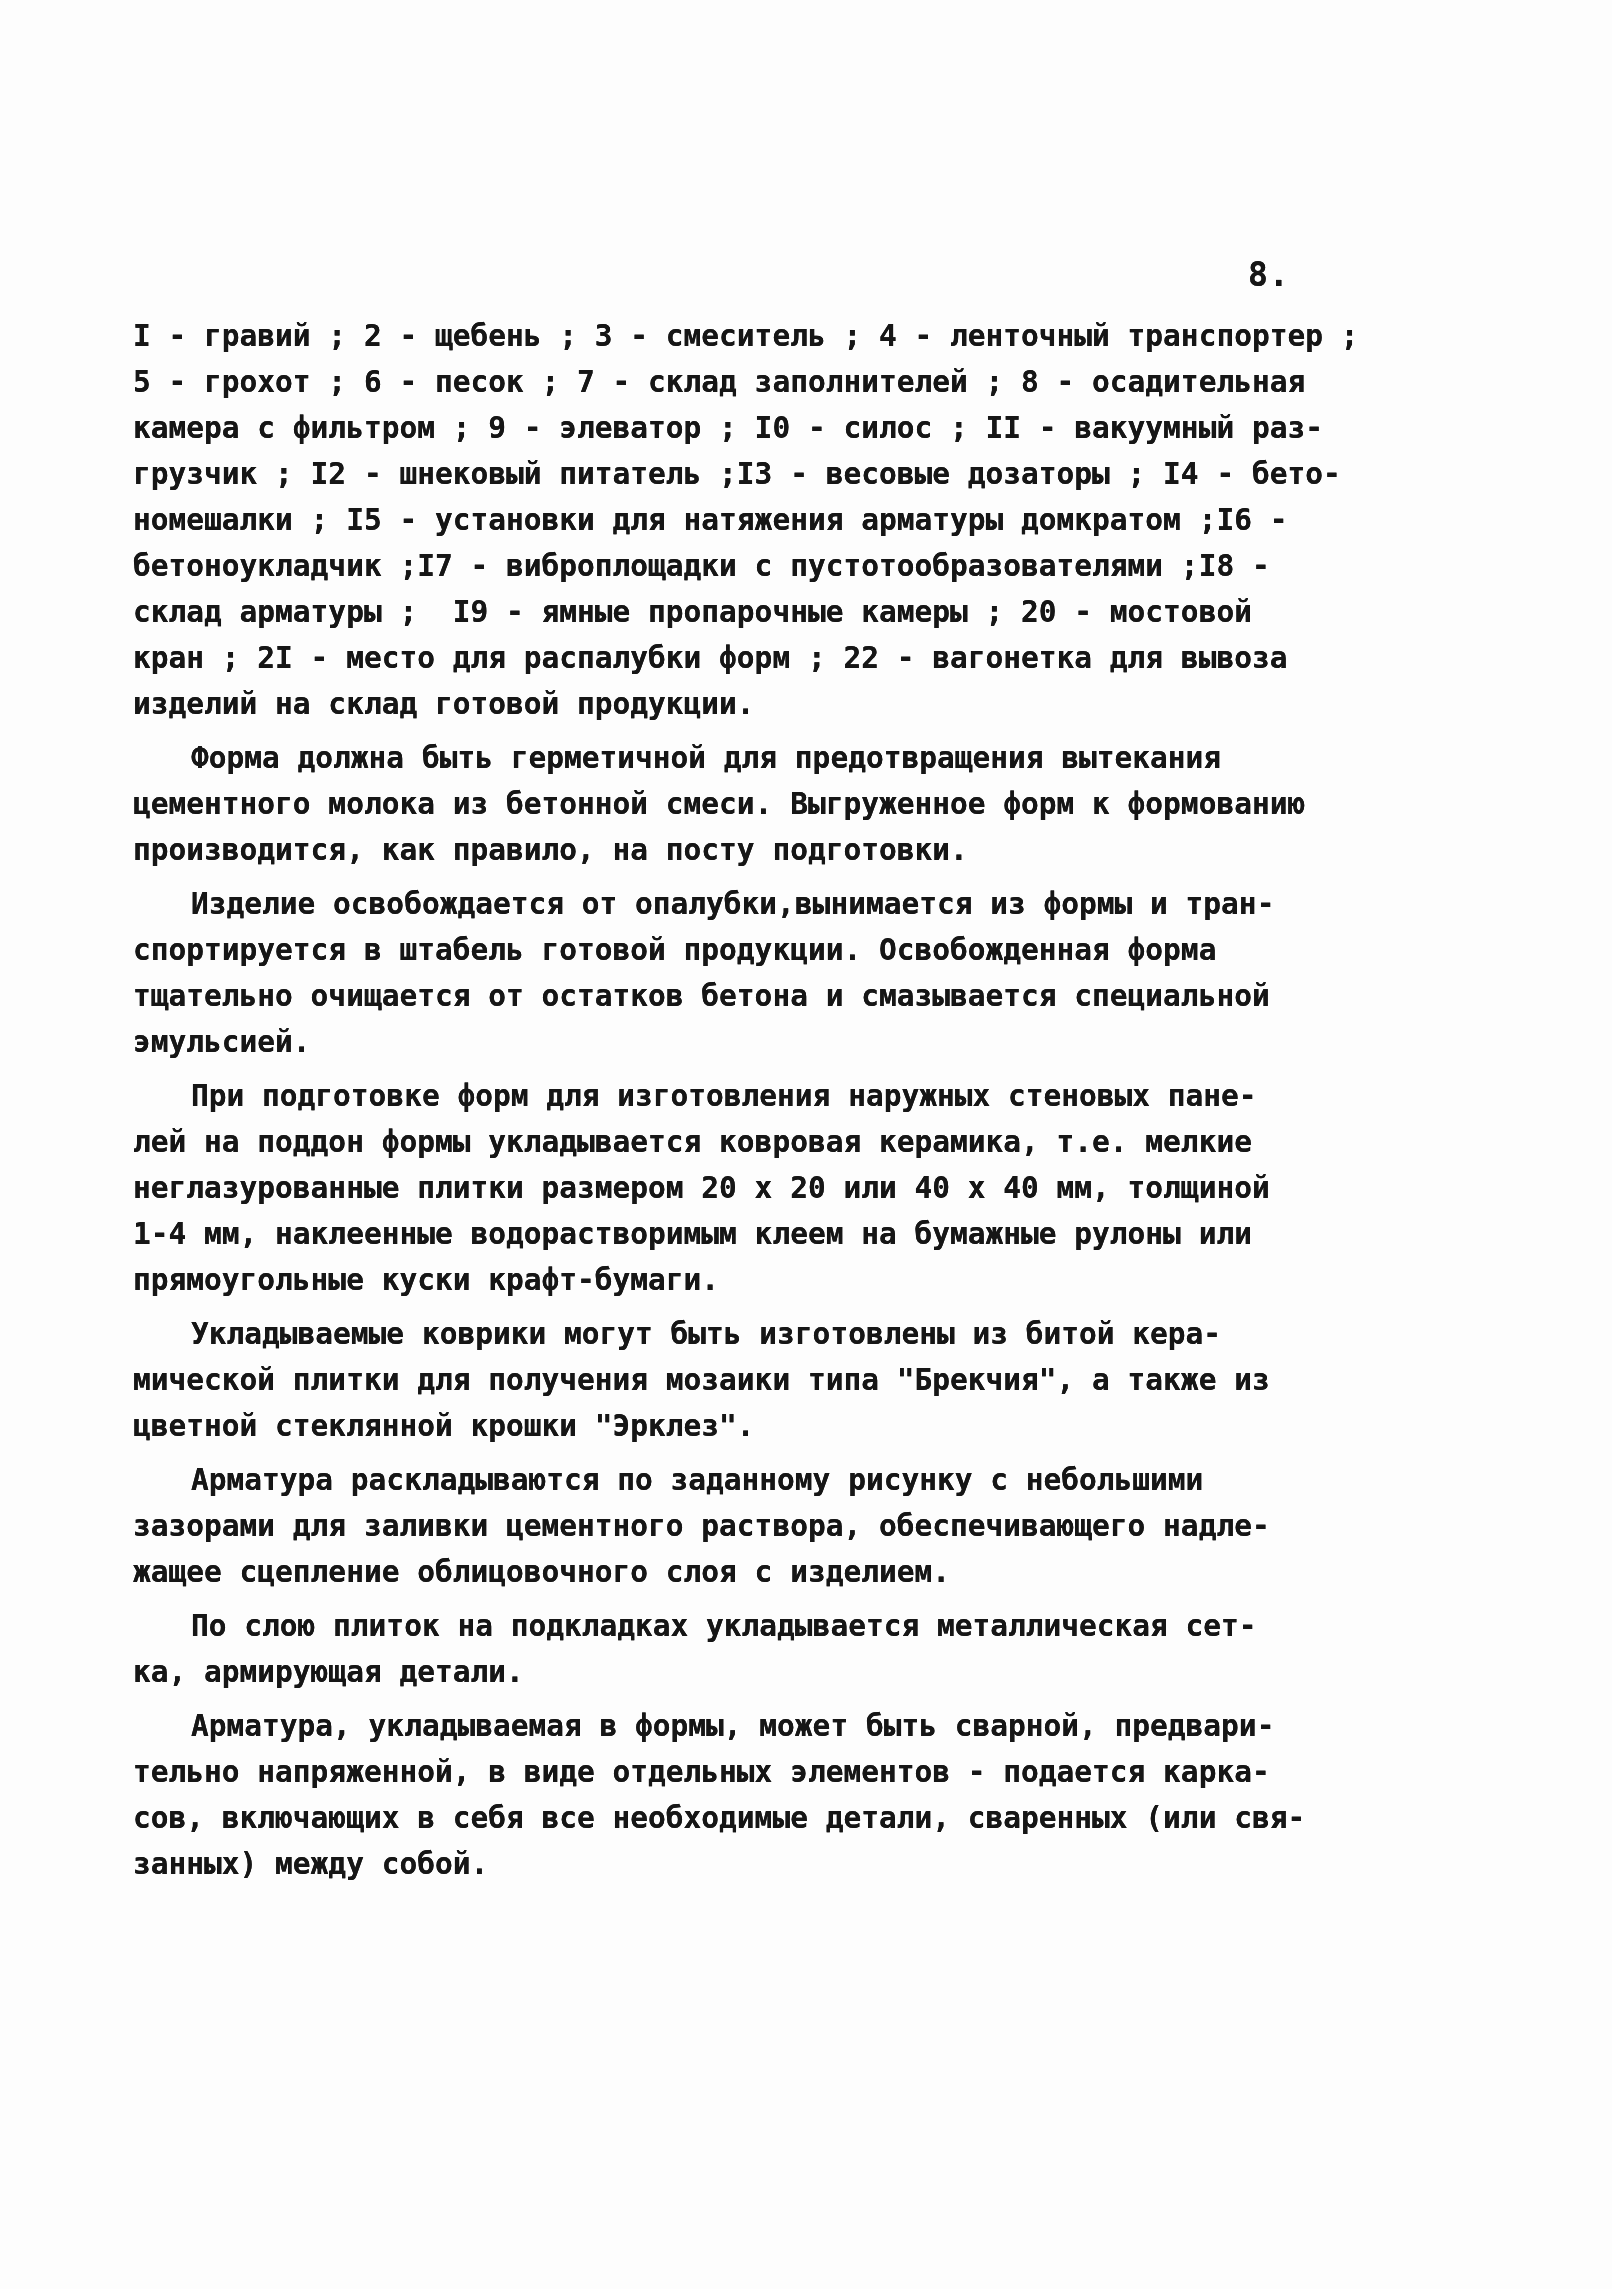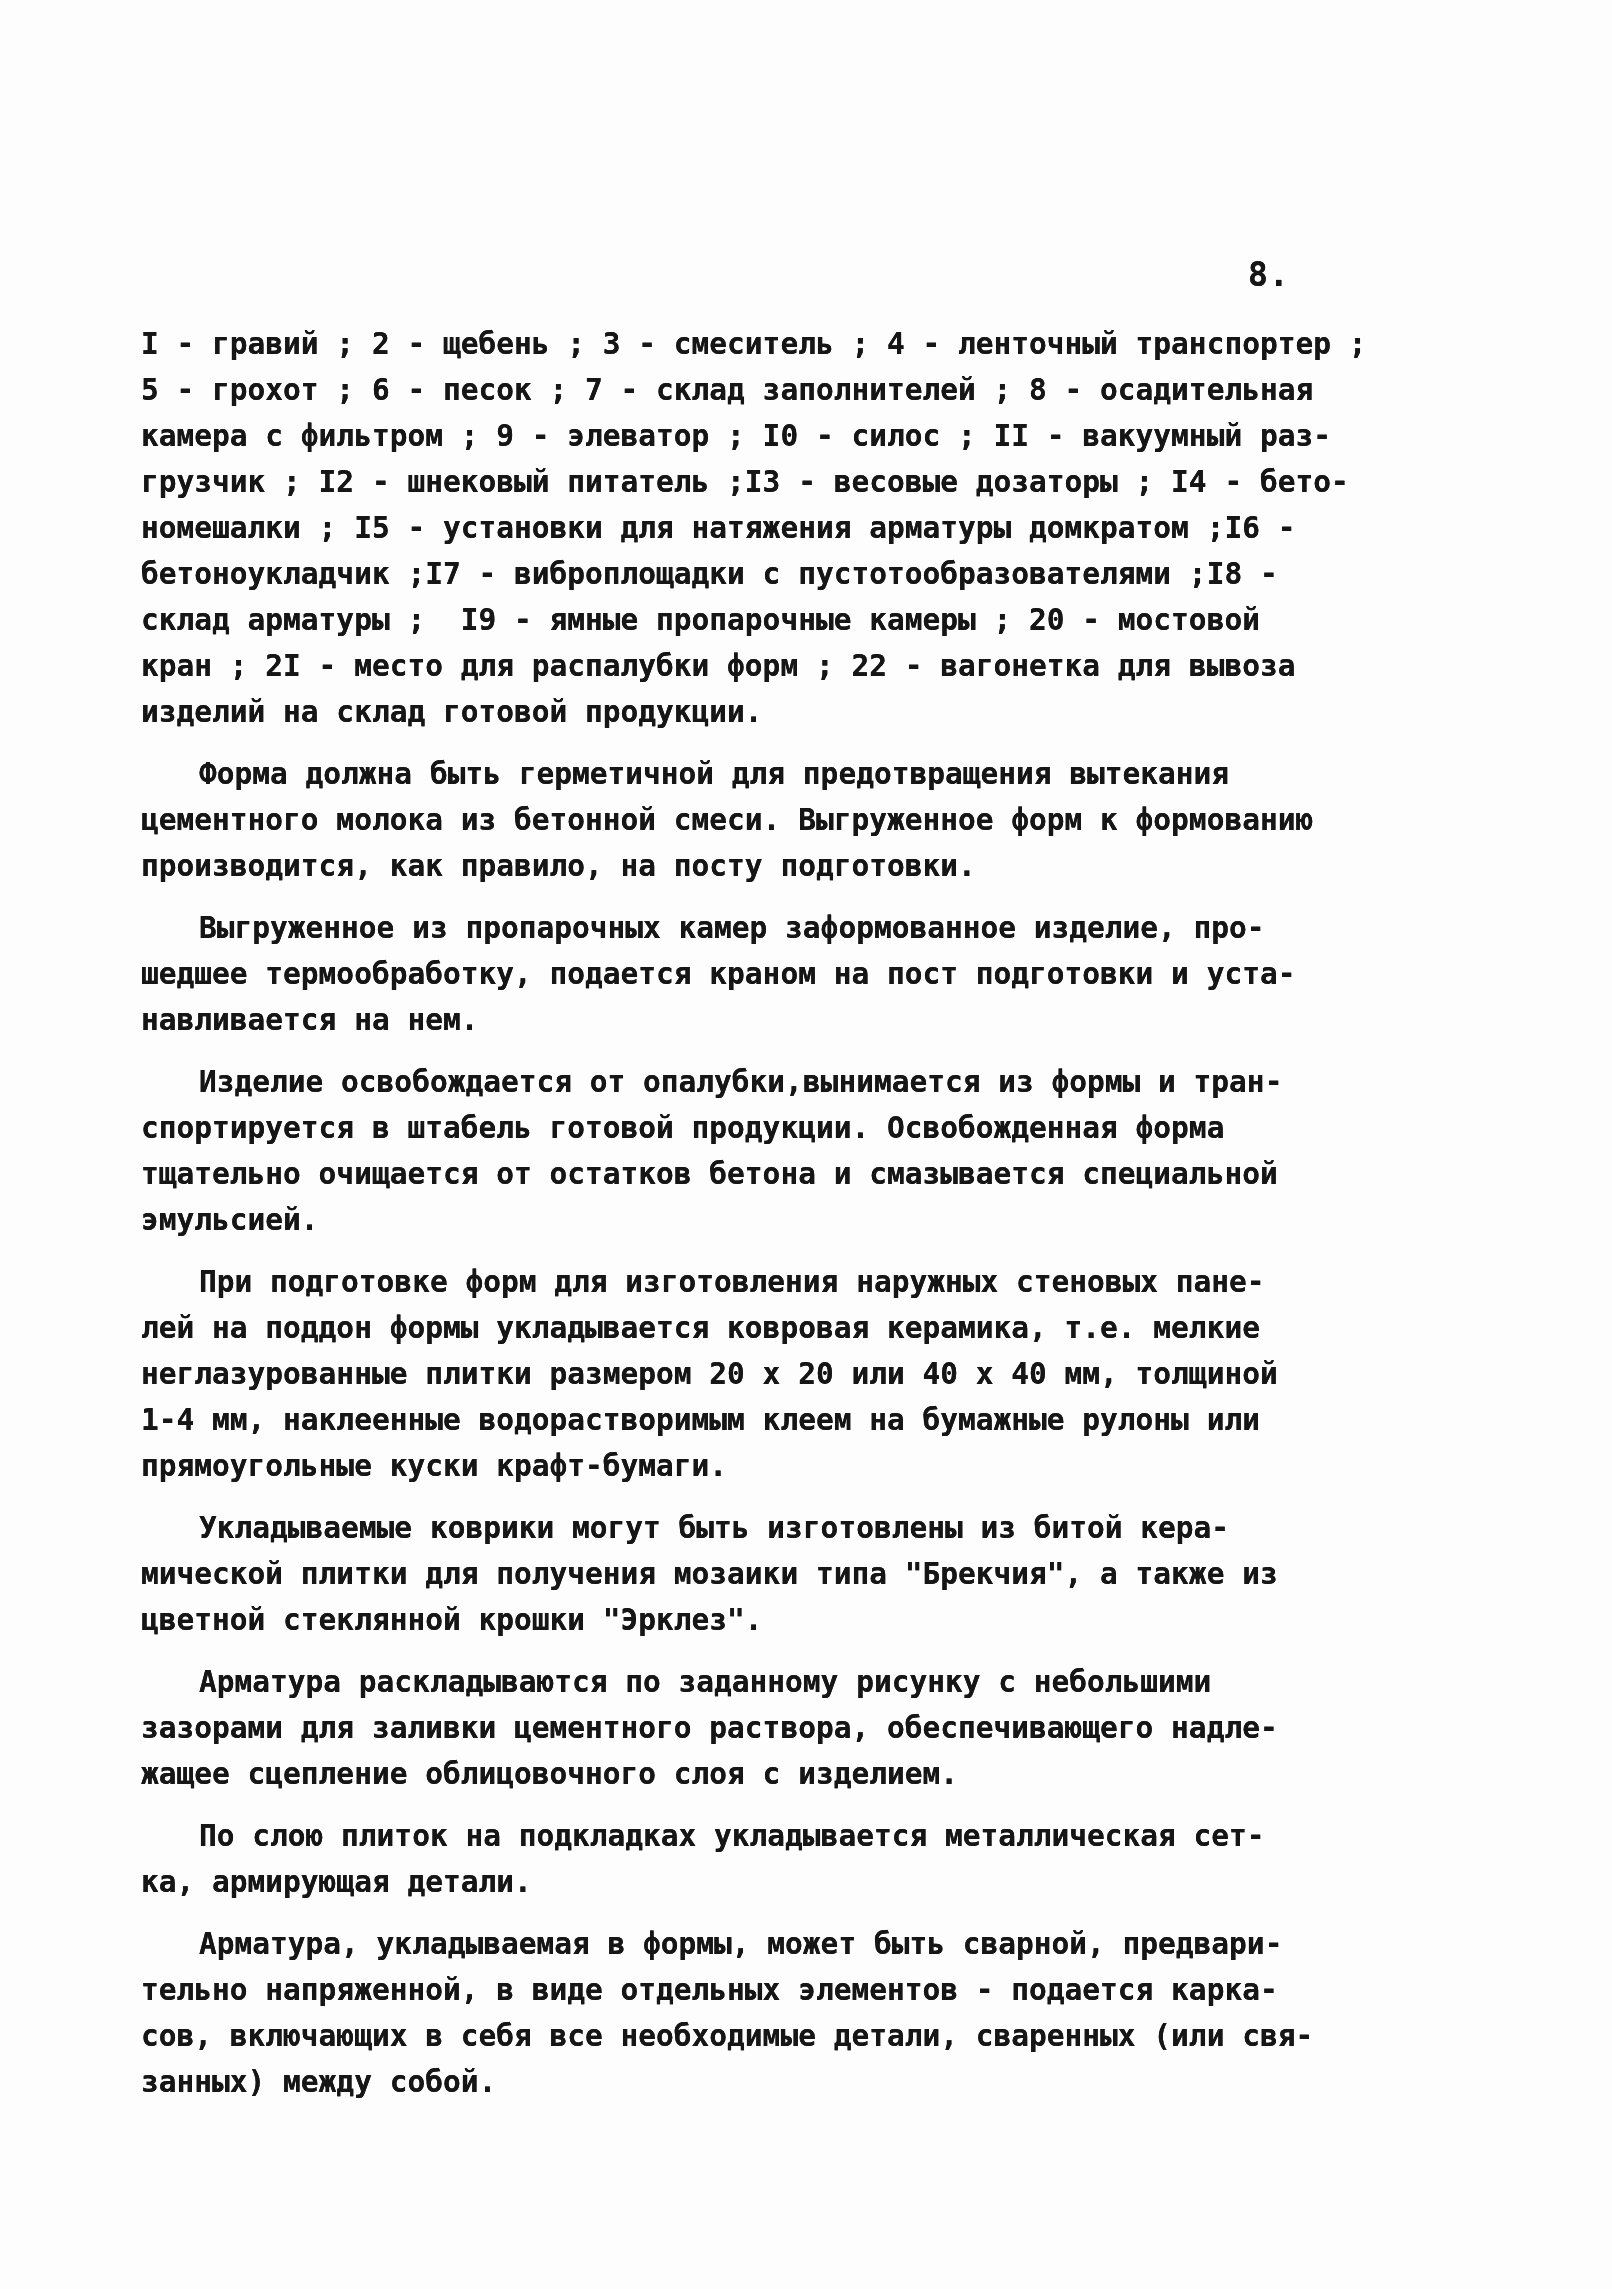--- a/index.html
+++ b/index.html
@@ -34,21 +34,21 @@
     left: 125px;
     top: 305px;
     width: 1283px;
     font-size: 29.5px;
     font-weight: 700;
     line-height: 46px;
     text-shadow: 0 0 0.6px #161616;
   }
   .para {
     white-space: pre-wrap;
-    margin: 16px;
+    margin: 8px;
   }
   .para.indent {
     text-indent: 58px;
   }
 </style>
 </head>
 <body>
 
 <div class="scan-page">
   <div class="page-number">8.</div>
@@ -58,23 +58,20 @@
 камера с фильтром ; 9 - элеватор ; I0 - силос ; II - вакуумный раз-
 грузчик ; I2 - шнековый питатель ;I3 - весовые дозаторы ; I4 - бето-
 номешалки ; I5 - установки для натяжения арматуры домкратом ;I6 -
 бетоноукладчик ;I7 - виброплощадки с пустотообразователями ;I8 -
 склад арматуры ;  I9 - ямные пропарочные камеры ; 20 - мостовой
 кран ; 2I - место для распалубки форм ; 22 - вагонетка для вывоза
 изделий на склад готовой продукции.</div>
       <div class="para indent">Форма должна быть герметичной для предотвращения вытекания
 цементного молока из бетонной смеси. Выгруженное форм к формованию
 производится, как правило, на посту подготовки.</div>
-      <div class="para indent">Выгруженное из пропарочных камер заформованное изделие, про-
-шедшее термообработку, подается краном на пост подготовки и уста-
-навливается на нем.</div>
       <div class="para indent">Изделие освобождается от опалубки,вынимается из формы и тран-
 спортируется в штабель готовой продукции. Освобожденная форма
 тщательно очищается от остатков бетона и смазывается специальной
 эмульсией.</div>
       <div class="para indent">При подготовке форм для изготовления наружных стеновых пане-
 лей на поддон формы укладывается ковровая керамика, т.е. мелкие
 неглазурованные плитки размером 20 х 20 или 40 х 40 мм, толщиной
 1-4 мм, наклеенные водорастворимым клеем на бумажные рулоны или
 прямоугольные куски крафт-бумаги.</div>
       <div class="para indent">Укладываемые коврики могут быть изготовлены из битой кера-

